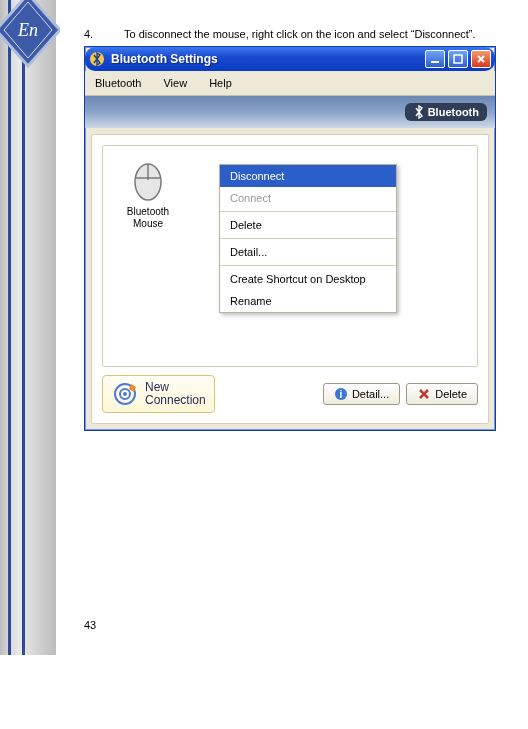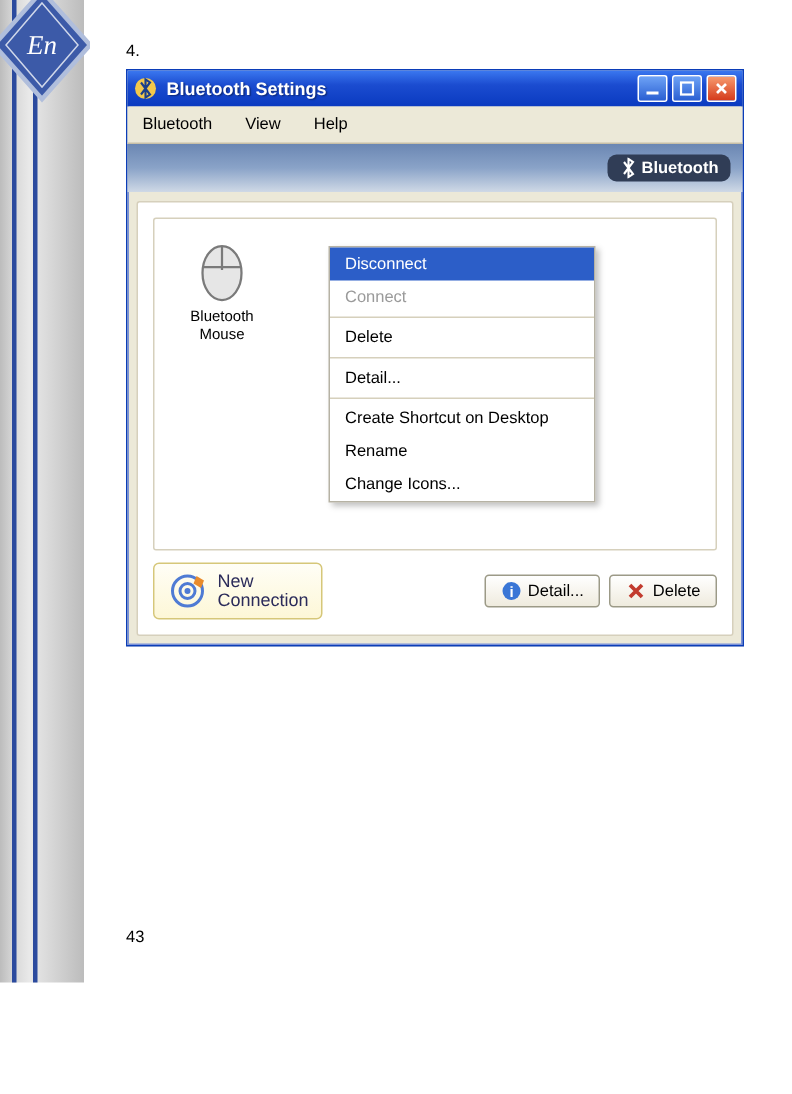--- a/index.html
+++ b/index.html
@@ -13,21 +13,21 @@
   .strip svg{position:absolute;left:-4px;top:-6px;}
   
   .content{position:absolute;left:84px;top:28px;right:4px;}
   .instr{display:flex;gap:30px;font-size:11px;margin-bottom:6px;}
   .instr-num{min-width:10px;}
   .pagenum{position:absolute;left:84px;bottom:24px;font-size:11px;}
   
   .window{width:410px;border:1px solid #0b3db8;background:#ece9d8;box-shadow:0 0 0 1px #7b92d8 inset;}
   .titlebar{height:24px;background:linear-gradient(#3b78f0,#1b4cd0 40%,#0a3ac0);
     display:flex;align-items:center;padding:0 4px;color:#fff;font-weight:bold;
-    font-size:12px;text-shadow:1px 1px 1px rgba(0,0,0,.4);}
+    font-size:12px;text-shadow:1px 1px 1px rgba(0,0,0,.4);border-radius:10px;}
   .titlebar .tb-icon{width:16px;height:16px;margin-right:6px;}
   .title-text{flex:1;}
   .wbtn{width:20px;height:18px;margin-left:3px;border:1px solid #fff;border-radius:2px;
     display:flex;align-items:center;justify-content:center;box-sizing:border-box;}
   .wbtn.min,.wbtn.max{background:linear-gradient(#6ea3f6,#2a5fd2);}
   .wbtn.close{background:linear-gradient(#f79b6e,#d43a1b);}
   .menubar{height:20px;background:#ece9d8;border-bottom:1px solid #c8c0a8;display:flex;
     align-items:center;padding:2px 6px;gap:14px;font-size:11px;}
   .menubar span{padding:1px 4px;}
   .banner{height:32px;background:linear-gradient(#6b87b3,#8aa3c8 50%,#cfd9e6);
@@ -68,20 +68,21 @@
     <svg width="64" height="100">
       <polygon points="32,0 64,36 32,72 0,36" fill="#3c5aa8" stroke="#b0bedc" stroke-width="3"></polygon>
       <polygon points="32,8 56,36 32,64 8,36" fill="none" stroke="#cfd7ea" stroke-width="1"></polygon>
       <text x="32" y="42" text-anchor="middle" fill="#fff" font-size="18" font-family="Georgia,serif" font-style="italic">En</text>
     </svg>
   </div>
 
   <div class="content">
     <div class="instr">
       <span class="instr-num">4.</span>
+      <span>To disconnect the mouse, right click on the icon and select “Disconnect”.</span>
     </div>
 
     <div class="window">
       <div class="titlebar">
         <svg class="tb-icon" viewBox="0 0 16 16">
           <circle cx="8" cy="8" r="7" fill="#f3c84c"></circle>
           <path d="M5 4 L11 12 L8 14 L8 2 L11 4 L5 12" fill="none" stroke="#1b3f8b" stroke-width="1.4"></path>
         </svg>
         <span class="title-text">Bluetooth Settings</span>
         <div class="wbtn min">
@@ -139,21 +140,20 @@
           <div class="ctxmenu">
             <div class="ctx-item hl">Disconnect</div>
             <div class="ctx-item disabled">Connect</div>
             <div class="ctx-sep"></div>
             <div class="ctx-item">Delete</div>
             <div class="ctx-sep"></div>
             <div class="ctx-item">Detail...</div>
             <div class="ctx-sep"></div>
             <div class="ctx-item">Create Shortcut on Desktop</div>
             <div class="ctx-item">Rename</div>
-            <div class="ctx-item">Change Icons...</div>
           </div>
         </div>
 
         <div class="bottombar">
           <div class="newconn">
             <svg width="28" height="28" viewBox="0 0 28 28">
               <circle cx="14" cy="14" r="10" fill="none" stroke="#4f7bd4" stroke-width="2"></circle>
               <circle cx="14" cy="14" r="5" fill="none" stroke="#4f7bd4" stroke-width="2"></circle>
               <circle cx="14" cy="14" r="2" fill="#4f7bd4"></circle>
               <path d="M20 4 l5 3 l-2 5 l-5 -3 z" fill="#e98b2c"></path>

